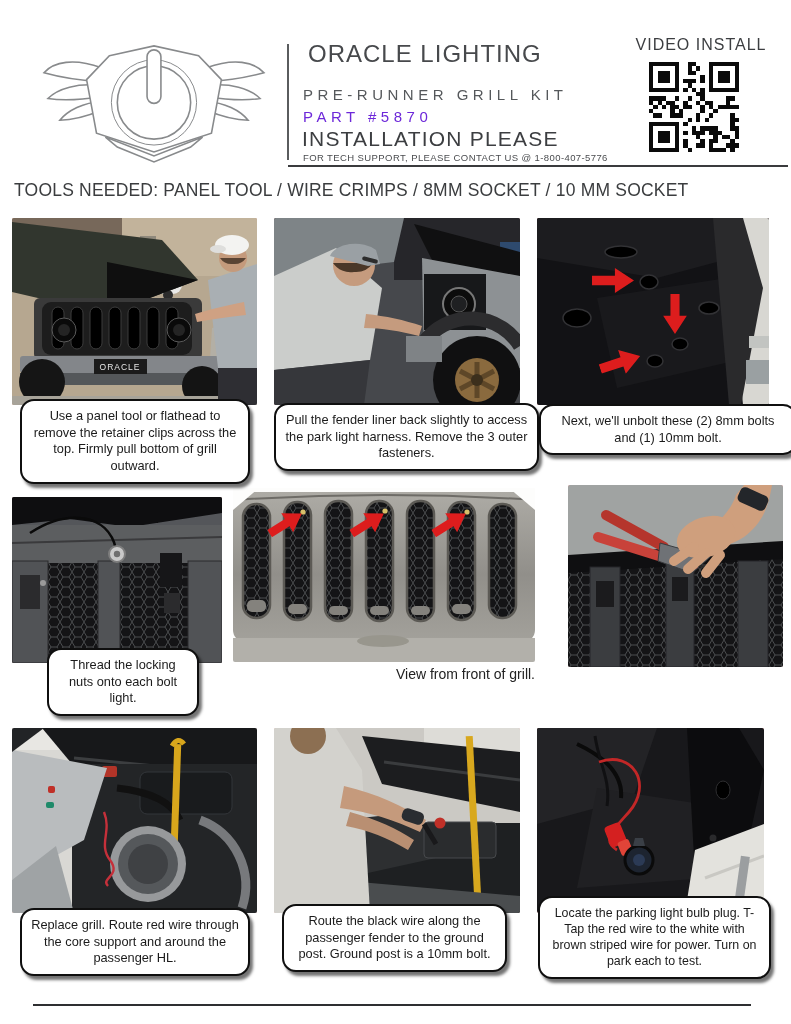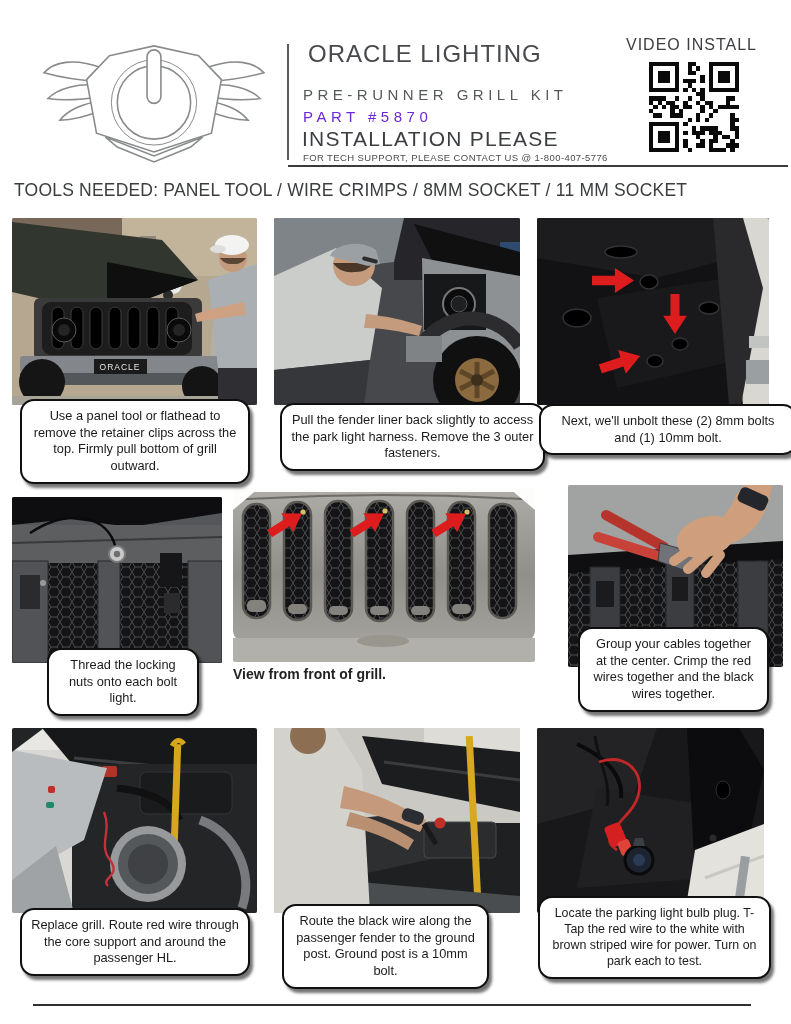--- a/index.html
+++ b/index.html
@@ -9,33 +9,33 @@
   .abs{position:absolute;}
 
   
   .brand{left:308px;top:40px;font-size:24px;letter-spacing:1px;color:#47494c;font-weight:400;}
   .product{left:303px;top:86px;font-size:15px;letter-spacing:4.5px;color:#55585b;}
   .part{left:303px;top:108px;font-size:15px;letter-spacing:4.5px;color:#6d28d9;}
   .doctype{left:302px;top:127px;font-size:21px;letter-spacing:1.2px;color:#3c3e41;}
   .support{left:303px;top:152px;font-size:9.5px;letter-spacing:.4px;color:#4a4c4f;text-align:center;}
   .vdiv{left:287px;top:44px;width:2px;height:116px;background:#5a5c5e;}
   .hrule{left:288px;top:165px;width:500px;height:2px;background:#3a3b3d;}
-  .video{left:626px;top:36px;width:150px;font-size:16px;letter-spacing:1px;color:#3c3e41;}
+  .video{left:626px;top:36px;width:150px;text-align:center;font-size:16px;letter-spacing:1px;color:#3c3e41;}
   .qrbox{left:649px;top:62px;width:90px;height:90px;}
   .tools{left:14px;top:180px;font-size:17.5px;letter-spacing:.2px;color:#3b3d3f;}
 
   
   .photo{position:absolute;overflow:hidden;background:#fca5a5;border-radius:2px;}
   .photo svg{display:block;width:100%;height:100%;}
 
   
   .cap{position:absolute;background:#fff;border:2px solid #0f0f0f;border-radius:14px;
        box-shadow:3px 4px 3px rgba(0,0,0,.55);padding:7px 9px;text-align:center;
        font-size:12.8px;line-height:1.3;font-weight:500;color:#1b1b1b;box-sizing:border-box;}
-  .plaincap{position:absolute;text-align:left;font-size:14px;font-weight:700;color:#222;}
+  .plaincap{position:absolute;text-align:right;font-size:14px;font-weight:400;color:#222;}
 
   .brule{left:33px;top:1004px;width:718px;height:2px;background:#2e2f31;}
 </style>
 </head>
 <body>
 
 <div class="page">
 
   <svg width="0" height="0" style="position:absolute">
     <defs>
@@ -198,21 +198,21 @@
           <rect x="19" y="20" width="1" height="1"></rect>
           <path d="M0,0h7v7h-7z M1,1v5h5v-5z" fill-rule="evenodd"></path>
           <rect x="2" y="2" width="3" height="3"></rect>
           <path d="M14,0h7v7h-7z M15,1v5h5v-5z" fill-rule="evenodd"></path>
           <rect x="16" y="2" width="3" height="3"></rect>
           <path d="M0,14h7v7h-7z M1,15v5h5v-5z" fill-rule="evenodd"></path>
           <rect x="2" y="16" width="3" height="3"></rect>
         </g>
       </svg>
   </div>
-  <div class="abs tools">TOOLS NEEDED: PANEL TOOL / WIRE CRIMPS / 8MM SOCKET / 11 MM SOCKET</div>
+  <div class="abs tools">TOOLS NEEDED: PANEL TOOL / WIRE CRIMPS / 8MM SOCKET / 10 MM SOCKET</div>
 
   <div class="photo" style="left:12px;top:218px;width:245px;height:187px">
     <svg viewBox="0 0 245 187" preserveAspectRatio="none">
       <rect width="245" height="187" fill="#b6a790"></rect>
       <rect x="0" y="0" width="110" height="72" fill="#77685a"></rect>
       <rect x="110" y="0" width="135" height="58" fill="#c2b39b"></rect>
       <rect x="128" y="18" width="16" height="40" fill="#8f897c"></rect>
       <rect x="95" y="52" width="75" height="24" rx="9" fill="#e9e9e7"></rect>
       <rect x="104" y="55" width="22" height="9" rx="3" fill="#9aa3a8"></rect>
       <circle cx="108" cy="77" r="5" fill="#2c2c2c"></circle>
@@ -466,25 +466,24 @@
       <rect x="70" y="96" width="17" height="22" rx="4" fill="#d42020" transform="rotate(-22 78 107)"></rect>
       <rect x="82" y="112" width="12" height="15" rx="3" fill="#e04438" transform="rotate(-22 88 119)"></rect>
 
       <circle cx="102" cy="132" r="14" fill="#1d2430" stroke="#0a0a0a" stroke-width="3"></circle>
       <circle cx="102" cy="132" r="6" fill="#2b3a55"></circle>
       <path d="M96,118 l12,0 l-2,-8 l-8,0 Z" fill="#3a3f46"></path>
     </svg>
   </div>
 
   <div class="cap" style="left:20px;top:399px;width:230px">Use a panel tool or flathead to remove the retainer clips across the top. Firmly pull bottom of grill outward.</div>
-  <div class="cap" style="left:280px;top:403px;width:265px">Pull the fender liner back slightly to access the park light harness. Remove the 3 outer fasteners.</div>
+  <div class="cap" style="left:274px;top:403px;width:265px">Pull the fender liner back slightly to access the park light harness. Remove the 3 outer fasteners.</div>
   <div class="cap" style="left:539px;top:404px;width:258px">Next, we'll unbolt these (2) 8mm bolts and (1) 10mm bolt.</div>
 
   <div class="cap" style="left:47px;top:648px;width:152px">Thread the locking nuts onto each bolt light.</div>
   <div class="plaincap" style="left:233px;top:666px;width:302px">View from front of grill.</div>
-  <div class="cap" style="left:578px;top:627px;width:191px">Group your cables together at the center. Crimp the red wires together and the black wires together.</div>
 
   <div class="cap" style="left:20px;top:908px;width:230px">Replace grill. Route red wire through the core support and around the passenger HL.</div>
-  <div class="cap" style="left:282px;top:904px;width:207px">Route the black wire along the passenger fender to the ground post. Ground post is a 10mm bolt.</div>
+  <div class="cap" style="left:282px;top:904px;width:225px">Route the black wire along the passenger fender to the ground post. Ground post is a 10mm bolt.</div>
   <div class="cap" style="left:538px;top:896px;width:233px;font-size:12.4px">Locate the parking light bulb plug. T-Tap the red wire to the white with brown striped wire for power. Turn on park each to test.</div>
 
   <div class="abs brule"></div>
 </div>
 
 </body></html>

